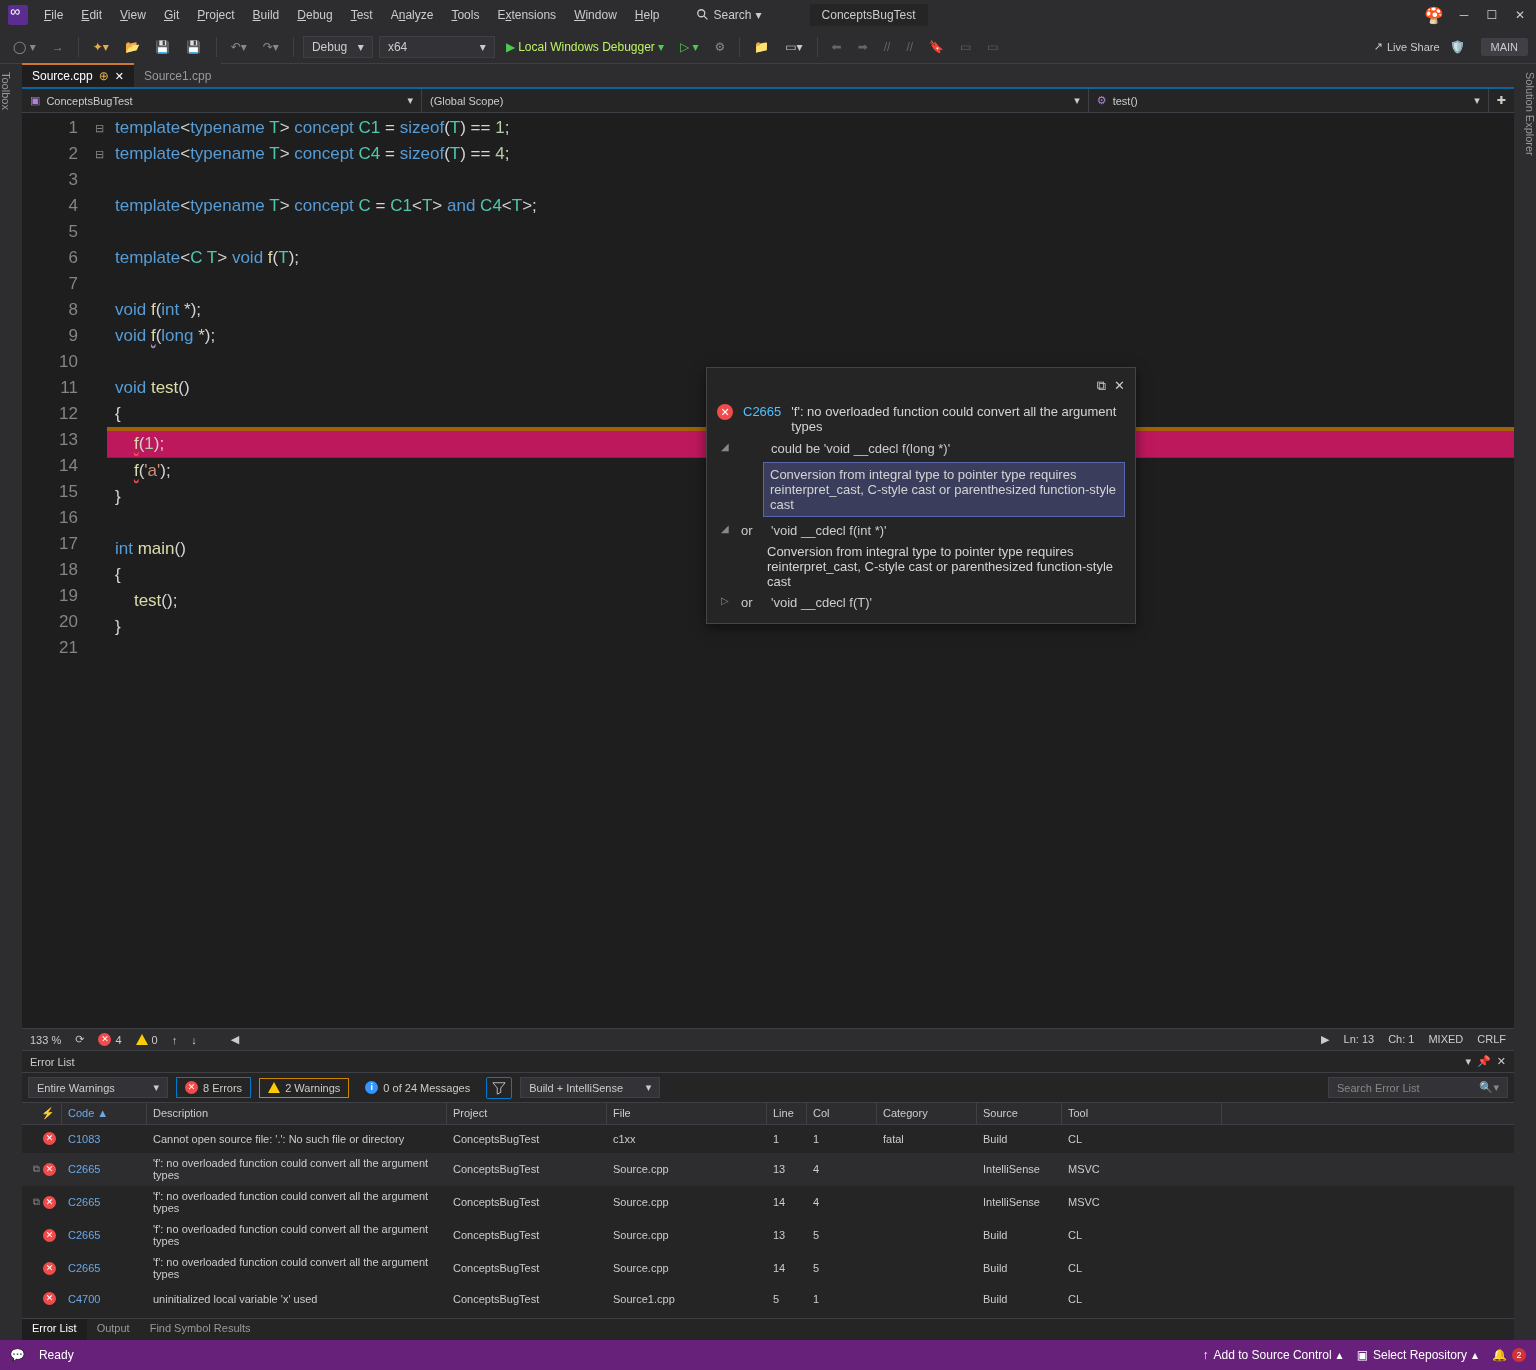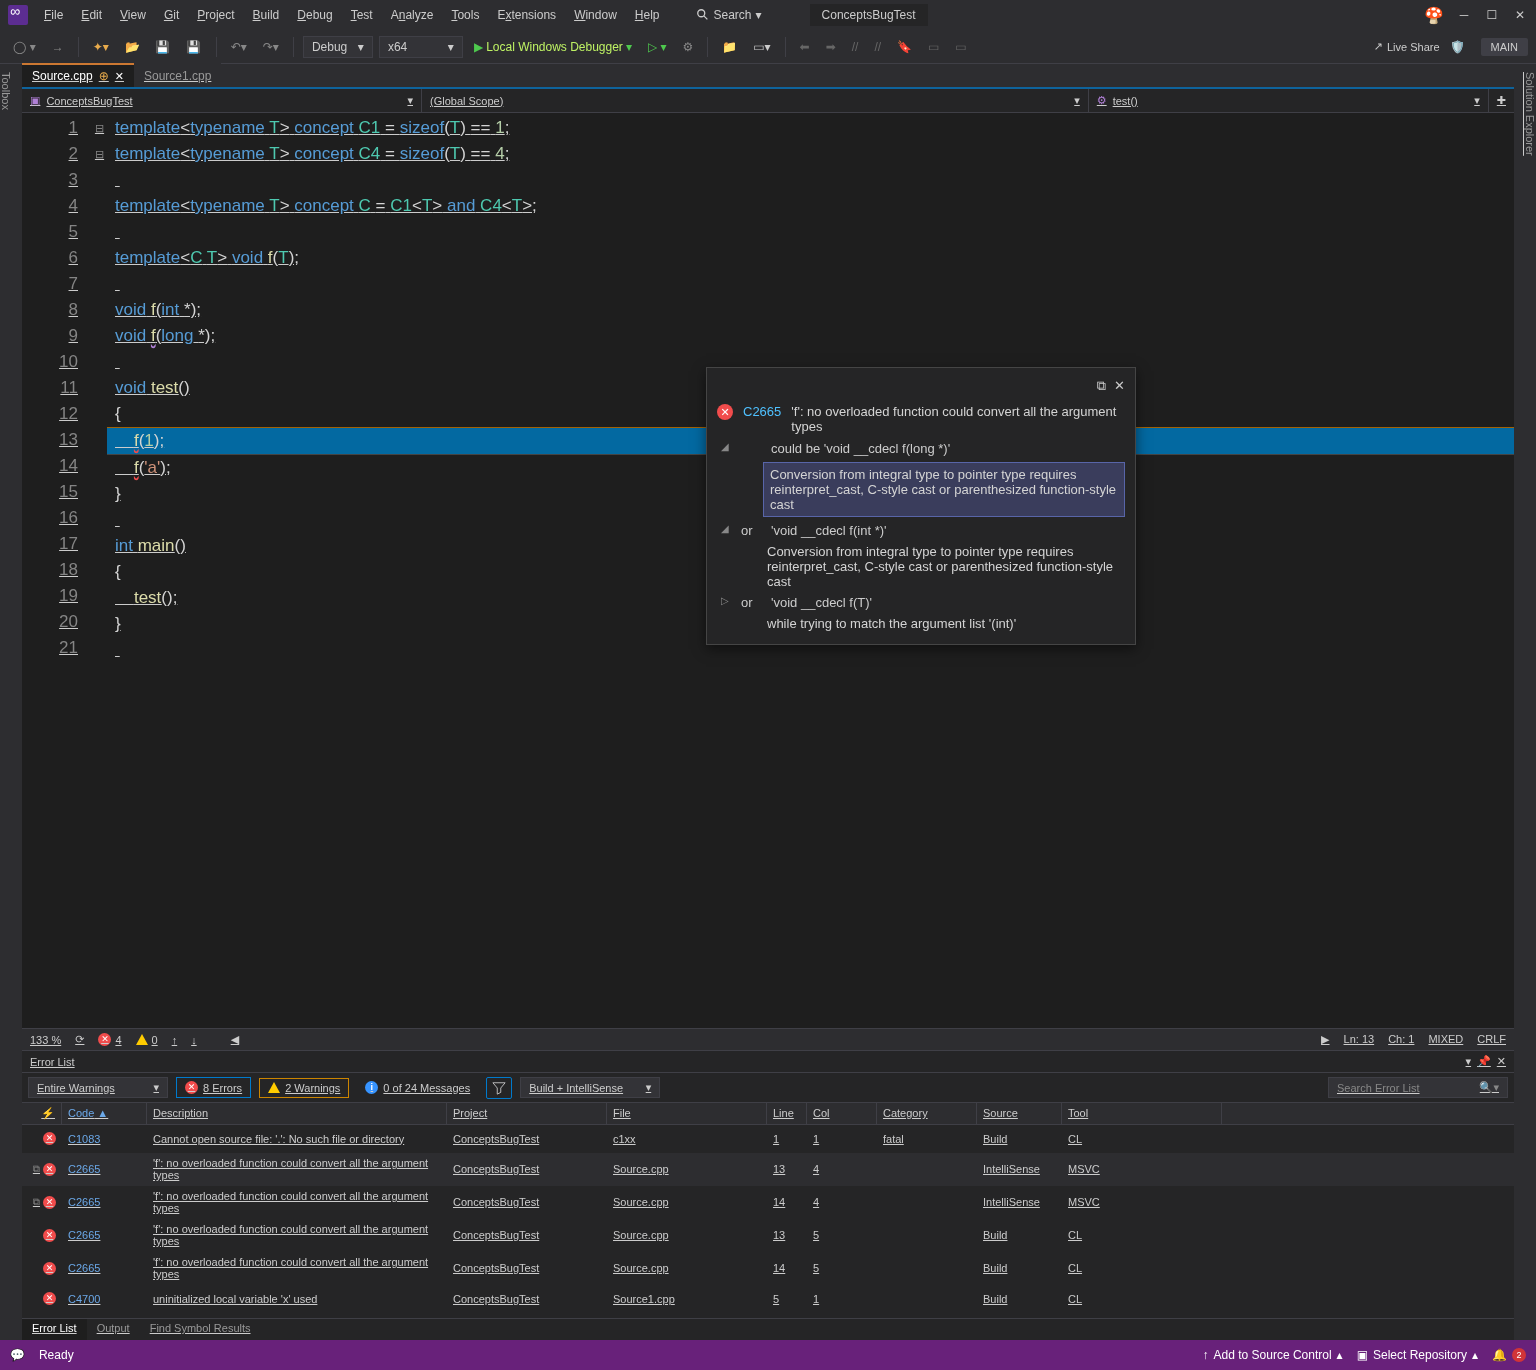--- a/index.html
+++ b/index.html
@@ -15,21 +15,21 @@
 .proj-name { margin-left:40px; padding:4px 12px; background:#252526; }
 .titlebar-right { margin-left:auto; display:flex; align-items:center; gap:12px; }
 .win-btn { width:16px; height:16px; display:flex; align-items:center; justify-content:center; cursor:pointer; }
 .toolbar { height:34px; background:#2d2d30; border-bottom:1px solid #3f3f46; display:flex; align-items:center; padding:0 8px; gap:6px; }
 .tb-btn { padding:3px 5px; display:flex; align-items:center; gap:3px; cursor:pointer; border-radius:2px; }
 .tb-sep { width:1px; height:20px; background:#3f3f46; margin:0 3px; }
 .tb-dropdown { background:#333337; border:1px solid #3f3f46; padding:3px 8px; display:flex; align-items:center; gap:6px; cursor:pointer; font-size:12px; }
 .tb-play { color:#4ec94e; }
 .main-badge { background:#3f3f46; padding:3px 10px; border-radius:2px; font-size:11px; margin-left:auto; }
 .live-share { display:flex; align-items:center; gap:4px; font-size:11px; margin-left:auto; }
-.body-row { display:flex; height:calc(100% - 64px - 30px);text-decoration:underline; }
+.body-row { display:flex; height:calc(100% - 64px - 30px); }
 .side-tab { width:22px; background:#2d2d30; writing-mode:vertical-lr; text-align:left; padding-top:8px; font-size:11px; color:#999; }
 .side-tab-r { writing-mode:vertical-rl; }
 .editor-area { flex:1; display:flex; flex-direction:column; position:relative; }
 .tab-row { height:25px; background:#2d2d30; display:flex; align-items:flex-end; border-bottom:2px solid #0e639c; }
 .tab { padding:4px 10px; background:#2d2d30; color:#999; font-size:12px; display:flex; align-items:center; gap:6px; cursor:pointer; border-top:2px solid transparent; }
 .tab.active { background:#1e1e1e; color:#fff; border-top:2px solid #cc7832; }
 .tab-close { font-size:11px; }
 .nav-bar { height:24px; background:#252526; display:flex; border-bottom:1px solid #3f3f46; }
 .nav-dd { flex:1; display:flex; align-items:center; padding:0 8px; border-right:1px solid #3f3f46; font-size:11px; color:#ccc; gap:6px; }
 .nav-dd:last-child { border-right:none; }
@@ -38,21 +38,21 @@
 .fold-col { width:15px; padding-top:2px; line-height:26px; color:#858585; font-size:11px; text-align:center; }
 .code { flex:1; padding:2px 0 0 8px; line-height:26px; white-space:pre; }
 .kw { color:#569cd6; }
 .ty { color:#4ec9b0; }
 .fn { color:#dcdcaa; }
 .op { color:#d4d4d4; }
 .num { color:#b5cea8; }
 .str { color:#ce9178; }
 .sq-red { text-decoration:underline wavy #f14c4c; }
 .sq-pur { text-decoration:underline wavy #b180d7; }
-.current-line { background:#0369a1; display:block; margin-left:-8px; padding-left:8px; border-top:1px solid #a16207; border-bottom:1px solid #444; }
+.current-line { background:#be185d; display:block; margin-left:-8px; padding-left:8px; border-top:4px solid #a16207; border-bottom:1px solid #444; }
 .tooltip-panel { position:absolute; top:254px; left:684px; width:430px; background:#252526; border:1px solid #454545; box-shadow:0 4px 12px rgba(0,0,0,0.5); font-size:13px; padding:10px; z-index:10; }
 .tooltip-head { display:flex; justify-content:flex-end; gap:8px; margin-bottom:6px; }
 .tt-err { display:flex; gap:10px; padding:4px 0; }
 .tt-err-ico { width:16px; height:16px; background:#f14c4c; border-radius:50%; color:#fff; text-align:center; line-height:16px; font-size:11px; flex-shrink:0; }
 .tt-code { color:#4fc1ff; }
 .tt-msg { color:#d4d4d4; flex:1; }
 .tt-sub { display:flex; gap:10px; padding:3px 0 3px 4px; }
 .tt-tri { width:10px; color:#888; flex-shrink:0; font-size:10px; }
 .tt-or { width:20px; flex-shrink:0; }
 .tt-sub2 { padding:3px 0 3px 50px; color:#d4d4d4; }
@@ -142,21 +142,21 @@
   <span class="tb-btn" style="color:#3794ff">💾</span>
   <span class="tb-btn" style="color:#3794ff">💾</span>
   <span class="tb-sep"></span>
   <span class="tb-btn" style="color:#888">↶▾</span>
   <span class="tb-btn" style="color:#888">↷▾</span>
   <span class="tb-sep"></span>
   <div class="tb-dropdown" style="width:70px">
       <span>Debug</span>
       <span style="margin-left:auto">▾</span>
     </div>
-  <div class="tb-dropdown" style="width:84px">
+  <div class="tb-dropdown" style="width:116px">
       <span>x64</span>
       <span style="margin-left:auto">▾</span>
     </div>
   <span class="tb-btn tb-play">▶ <span style="color:#bef264">Local Windows Debugger</span> ▾</span>
   <span class="tb-btn tb-play">▷ ▾</span>
   <span class="tb-btn" style="color:#888">⚙</span>
   <span class="tb-sep"></span>
   <span class="tb-btn" style="color:#e8ab4c">📁</span>
   <span class="tb-btn">▭▾</span>
   <span class="tb-sep"></span>
@@ -279,21 +279,20 @@
               <span class="tt-tri">◢</span>
               <span class="tt-or">or</span>
               <span>'void __cdecl f(int *)'</span>
             </div>
             <div class="tt-sub2">Conversion from integral type to pointer type requires reinterpret_cast, C-style cast or parenthesized function-style cast</div>
             <div class="tt-sub">
               <span class="tt-tri">▷</span>
               <span class="tt-or">or</span>
               <span>'void __cdecl f(T)'</span>
             </div>
-            <div class="tt-sub2">while trying to match the argument list '(int)'</div>
           </div>
       </div>
     </div>
 
     <div class="editor-status">
       <span>133 %</span>
       <span>⟳</span>
       <span class="err-badge">
           <span class="tt-err-ico" style="width:13px;height:13px;line-height:13px;font-size:9px">✕</span>
           <span>4</span>

